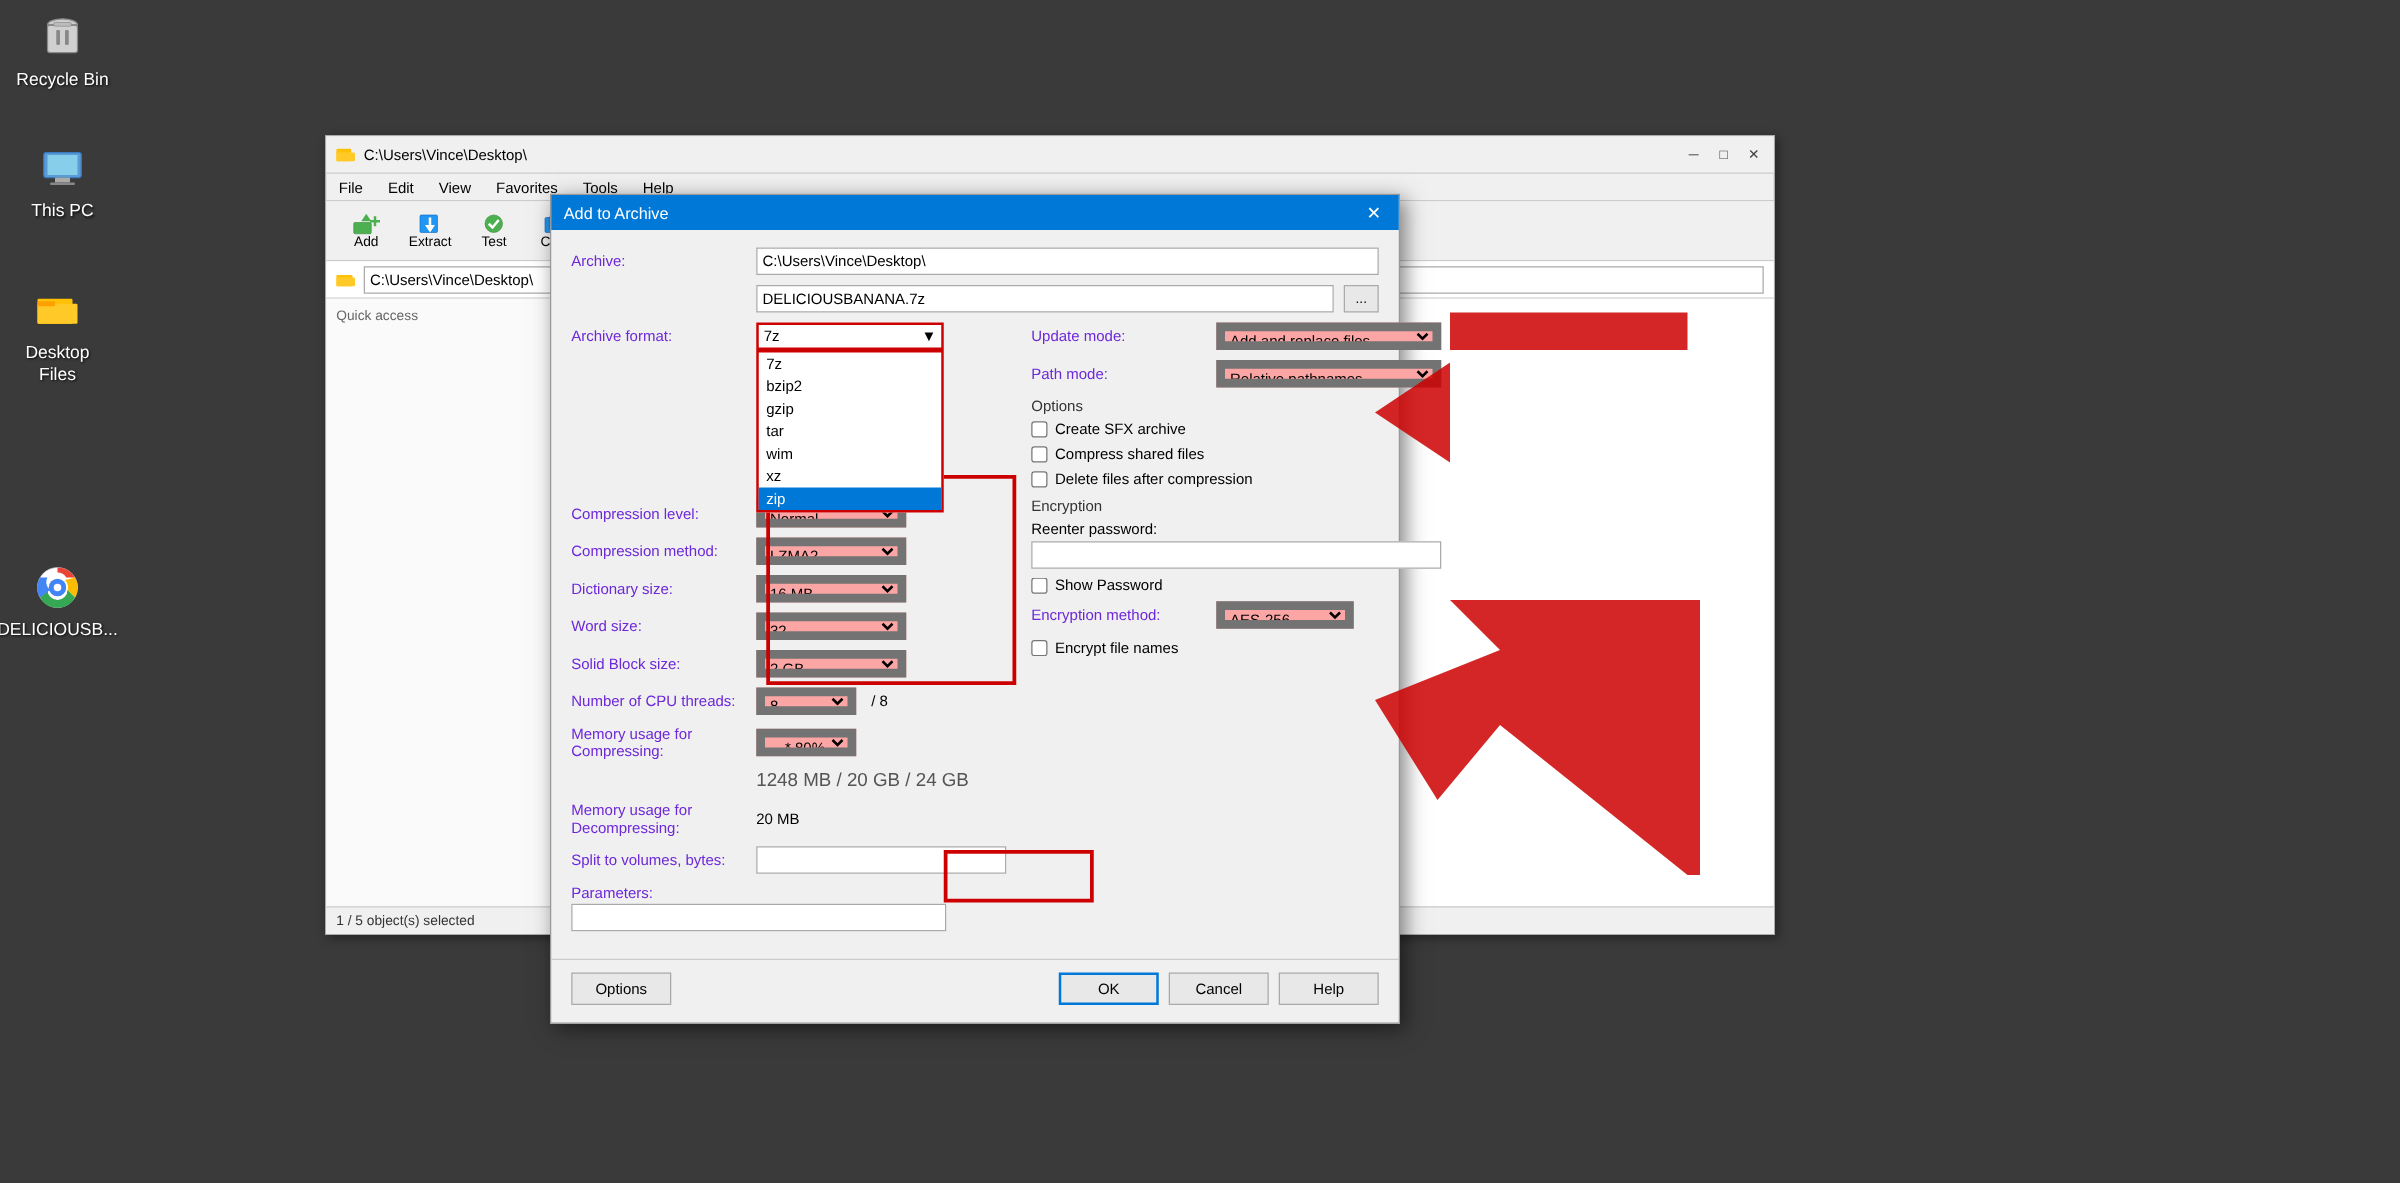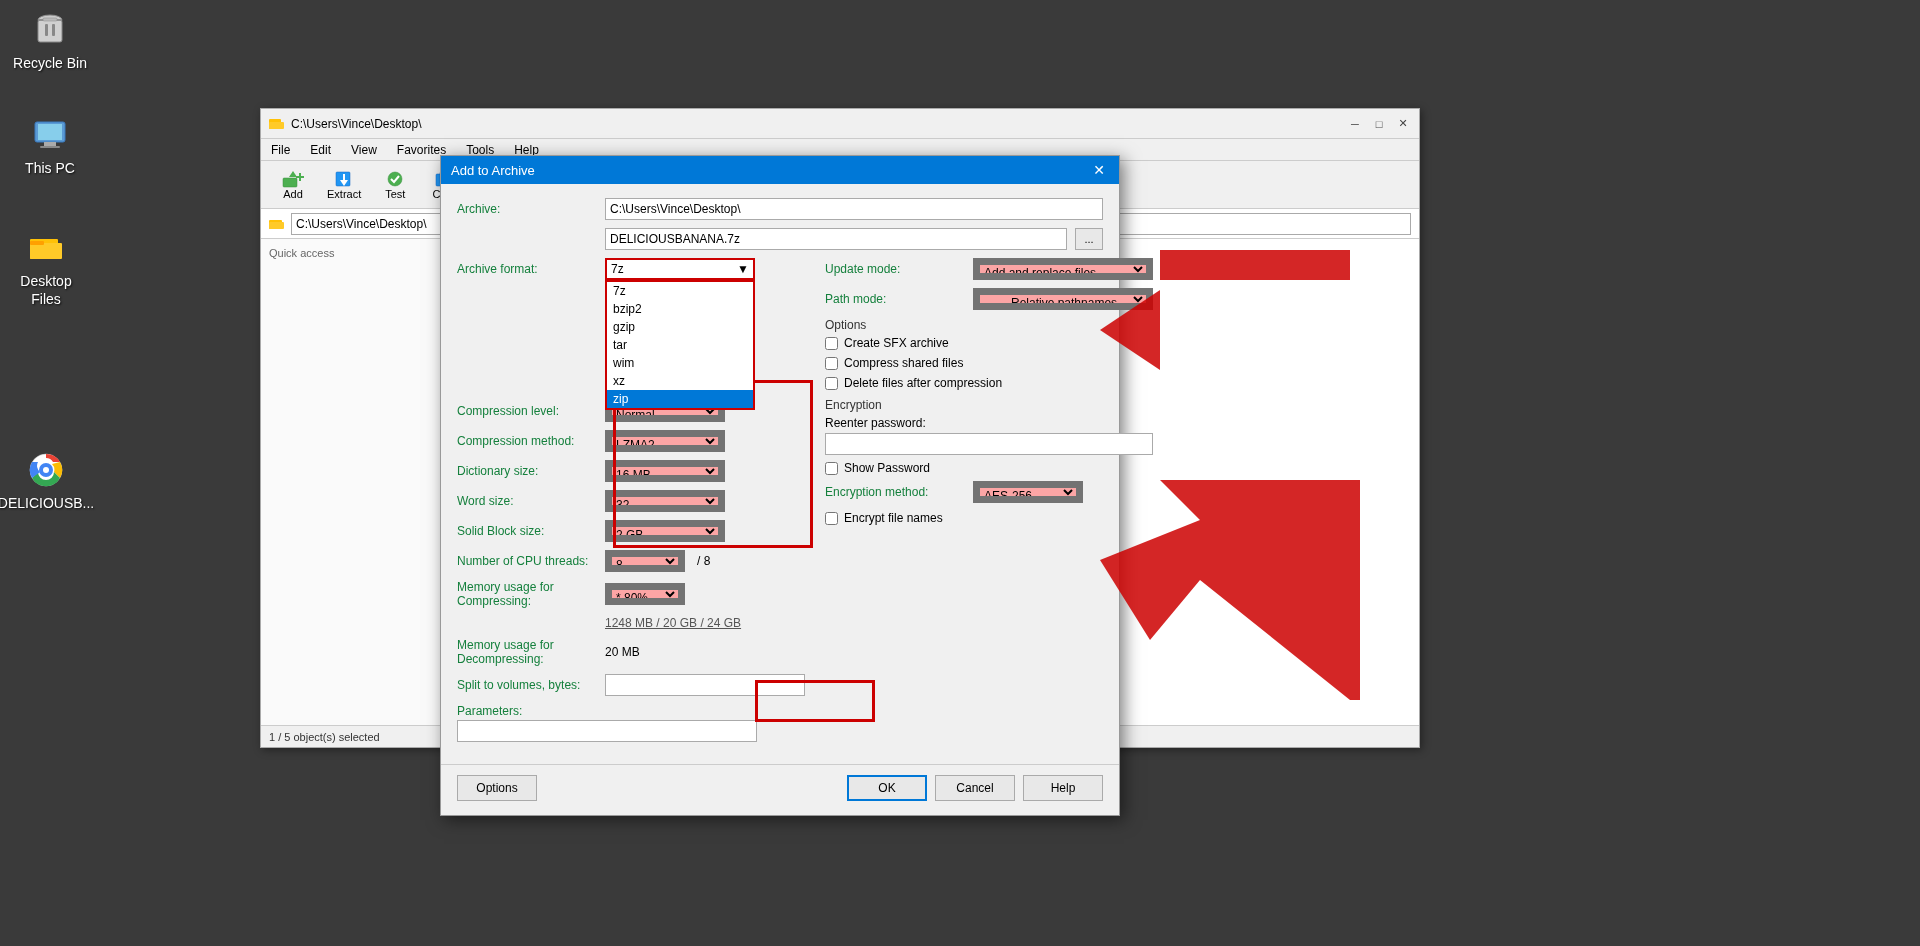--- a/index.html
+++ b/index.html
@@ -201,21 +201,21 @@
     }
     .dialog-row {
       display: flex;
       align-items: center;
       margin-bottom: 8px;
       gap: 8px;
     }
     .dialog-label {
       width: 140px;
       font-size: 12px;
-      color: #15803d;
+      color: #6d28d9;
       flex-shrink: 0;
     }
     .dialog-input {
       flex: 1;
       height: 22px;
       border: 1px solid #aaa;
       padding: 0 4px;
       font-size: 12px;
       background: white;
     }
@@ -600,25 +600,25 @@
           <span class="dialog-label">Number of CPU threads:</span>
           <select class="small-select" style="width:80px;">
             <option>8</option>
           </select>
           <span style="margin-left:4px;">/ 8</span>
         </div>
 
         <div class="dialog-row" style="flex-direction:column; align-items:flex-start;">
           <div style="display:flex; align-items:center; gap:8px; width:100%;">
             <span class="dialog-label">Memory usage for Compressing:</span>
-            <select class="small-select" style="width:80px;">
+            <select class="small-select" style="width:80px;padding-left:12px;">
               <option>* 80%</option>
             </select>
           </div>
-          <span style="padding-left:148px; font-size:12px; color:#555;text-decoration:underline;">1248 MB / 20 GB / 24 GB</span>
+          <span style="padding-left:148px; font-size:15px; color:#555;">1248 MB / 20 GB / 24 GB</span>
         </div>
 
         <div class="dialog-row">
           <span class="dialog-label">Memory usage for Decompressing:</span>
           <span>20 MB</span>
         </div>
 
         <div class="dialog-row">
           <span class="dialog-label">Split to volumes, bytes:</span>
           <input type="text" class="dialog-input" value="" style="width: 200px; flex: 0 0 auto;">
@@ -634,21 +634,21 @@
 
         <div class="dialog-row">
           <span class="dialog-label">Update mode:</span>
           <select class="small-select" style="width:180px;">
             <option>Add and replace files</option>
           </select>
         </div>
 
         <div class="dialog-row">
           <span class="dialog-label">Path mode:</span>
-          <select class="small-select" style="width:180px;padding-left:27px;">
+          <select class="small-select" style="width:180px;">
             <option>Relative pathnames</option>
           </select>
         </div>
 
         <div style="margin-top:8px;">
           <div class="dialog-section-title">Options</div>
           <div class="checkbox-row">
             <input type="checkbox" style="">
             <span>Create SFX archive</span>
           </div>

